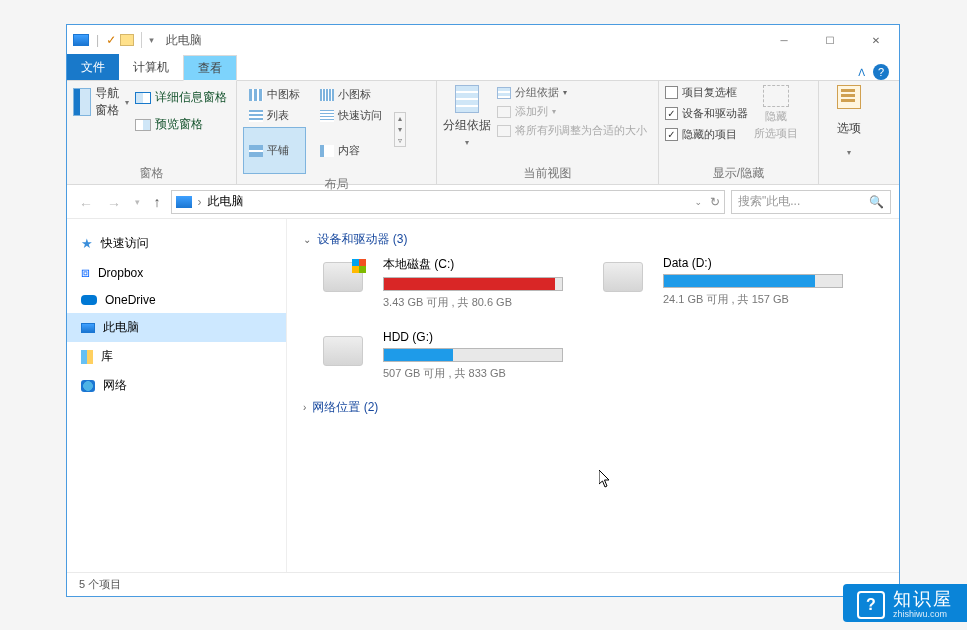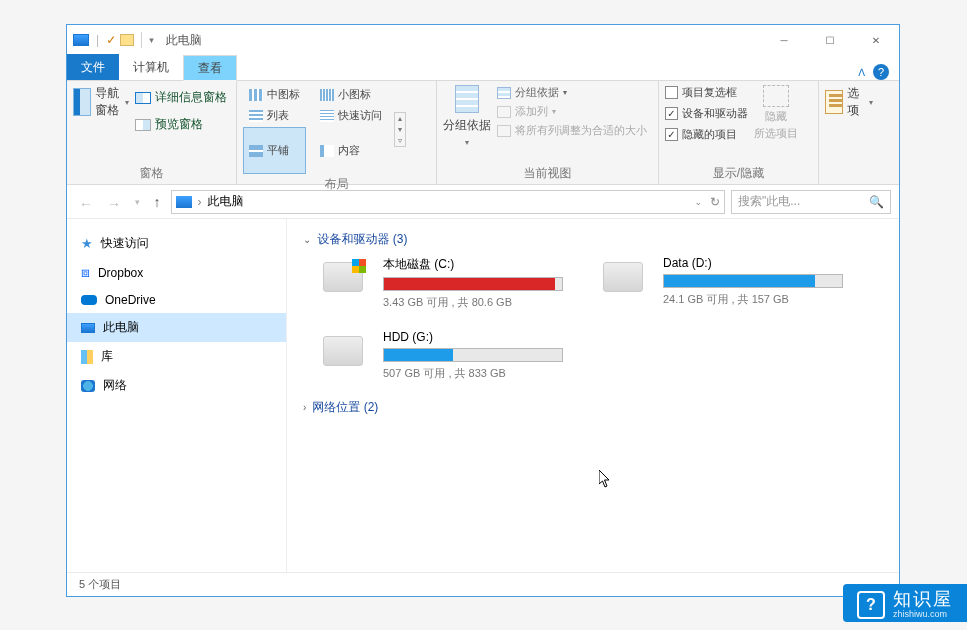--- a/index.html
+++ b/index.html
@@ -43,21 +43,21 @@
 .layout-scroll { display: flex; flex-direction: column; border: 1px solid #ccc; }
 .layout-scroll span { font-size: 8px; padding: 1px 3px; color: #777; cursor: pointer; }
 .sort-btn { display: flex; flex-direction: column; align-items: center; gap: 4px; cursor: pointer; }
 .sort-ico { width: 24px; height: 28px; border: 1px solid #9cbadb; background: repeating-linear-gradient(#cfe6f7 0 5px,#fff 5px 7px); }
 .view-opts { display: flex; flex-direction: column; gap: 4px; font-size: 11px; }
 .view-opts div { display: flex; align-items: center; gap: 4px; cursor: pointer; color: #666; }
 .chk { display: flex; align-items: center; gap: 4px; font-size: 11px; cursor: pointer; }
 .chk-box { width: 13px; height: 13px; border: 1px solid #888; display: flex; align-items: center; justify-content: center; font-size: 10px; color: #333; background: #fff; }
 .hide-btn { display: flex; flex-direction: column; align-items: center; gap: 2px; color: #aaa; font-size: 11px; cursor: default; }
 .hide-ico { width: 26px; height: 22px; border: 1px dashed #bbb; }
-.opt-btn { display: flex; align-items: center; gap: 4px; cursor: pointer; }
+.opt-btn { display: flex; flex-direction: column; align-items: center; gap: 11px; cursor: pointer; }
 .opt-ico { width: 24px; height: 24px; border: 1px solid #d0a050; background: #fff6e0; position: relative; }
 .opt-ico::after { content: ""; position: absolute; left: 3px; top: 3px; width: 14px; height: 3px; background: #d0a050; box-shadow: 0 5px 0 #d0a050, 0 10px 0 #d0a050; }
 .addrbar { height: 34px; display: flex; align-items: center; gap: 6px; padding: 4px 8px; border-bottom: 1px solid #eaeaea; }
 .navbtn { color: #bbb; font-size: 14px; cursor: pointer; padding: 2px 4px; }
 .navbtn.en { color: #555; }
 .addrbox { flex: 1; border: 1px solid #ccc; height: 24px; display: flex; align-items: center; padding: 0 4px; gap: 6px; font-size: 12px; }
 .addr-ico { width: 16px; height: 12px; background: linear-gradient(#3ea0ff,#1b76d2); }
 .addr-tail { margin-left: auto; display: flex; align-items: center; gap: 8px; color: #888; }
 .searchbox { width: 160px; border: 1px solid #ccc; height: 24px; display: flex; align-items: center; padding: 0 6px; font-size: 12px; color: #999; justify-content: space-between; }
 .content { flex: 1; display: flex; overflow: hidden; }

